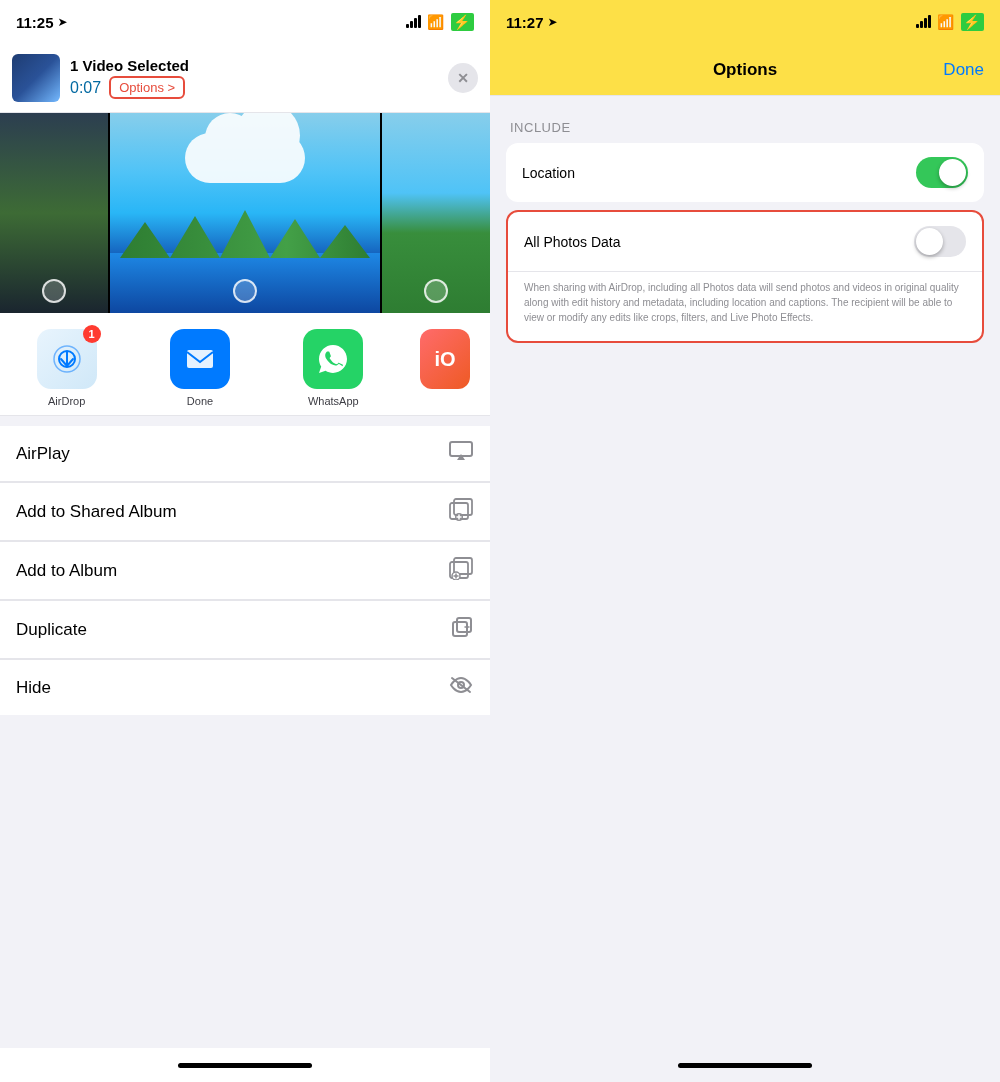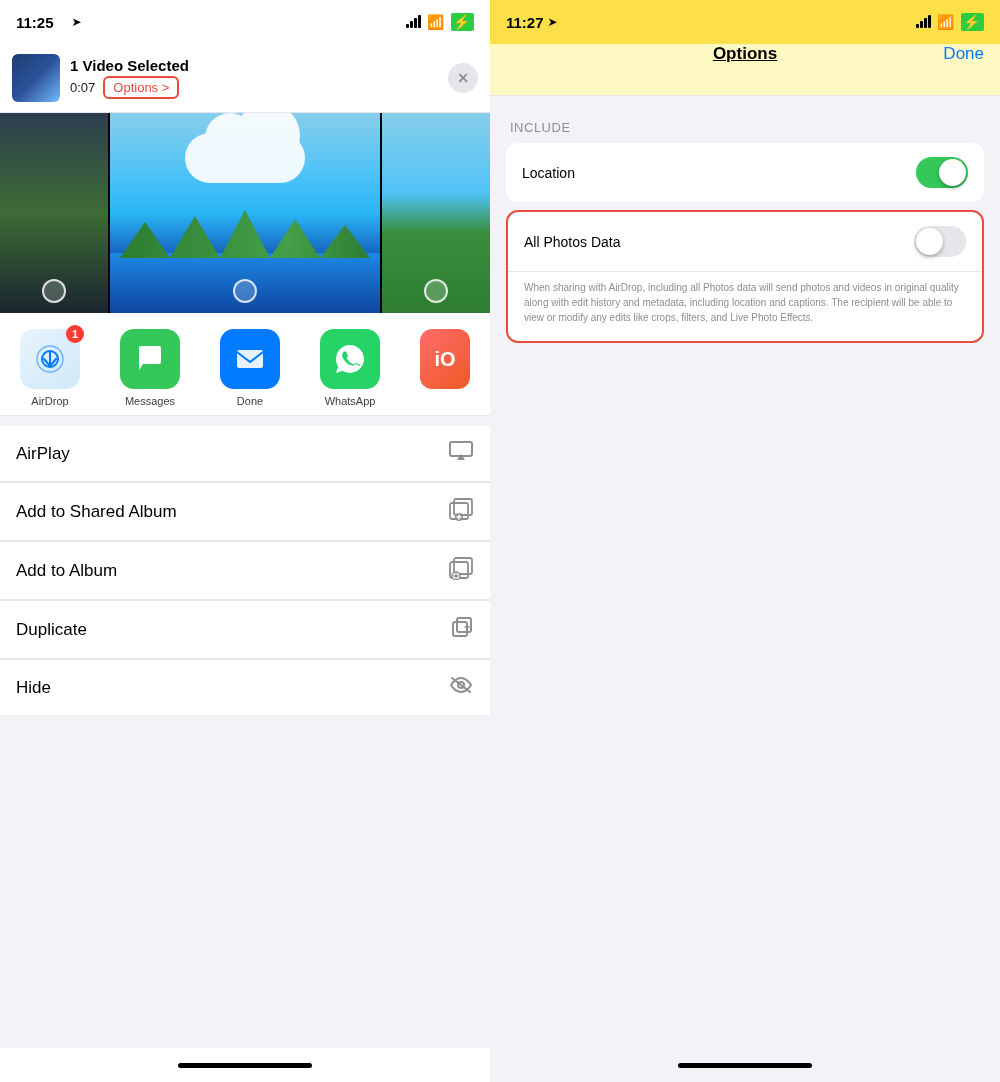--- a/index.html
+++ b/index.html
@@ -83,22 +83,22 @@
       font-weight: 600;
       color: #000;
     }
     .share-sub {
       display: flex;
       align-items: center;
       gap: 8px;
       margin-top: 2px;
     }
     .share-duration {
-      font-size: 13px;
-      color: #0f172a;
+      font-size: 16px;
+      color: #0369a1;
     }
     .options-btn {
       font-size: 13px;
       color: #e74c3c;
       border: 2px solid #e74c3c;
       padding: 2px 8px;
       border-radius: 6px;
       background: transparent;
       cursor: pointer;
       font-weight: 500;
@@ -329,28 +329,27 @@
       justify-content: space-between;
       padding: 9px 16px;
     }
     .right-status-bar .time {
       font-size: 15px;
       font-weight: 600;
       color: #000;
     }
 
     .options-header {
-      background: #fef9c3;
+      background: #fde047;
       height: 52px;
       display: flex;
-      align-items: flex-start;
+      align-items: center;
       justify-content: center;
       position: relative;
       border-bottom: 1px solid #e5e5ea;
-      text-decoration: underline;
     }
     .options-title {
       font-size: 17px;
       font-weight: 600;
       color: #000;
     }
     .done-btn {
       position: absolute;
       right: 16px;
       font-size: 17px;
@@ -457,21 +456,21 @@
       align-items: center;
       justify-content: center;
     }
   </style>
 </head>
 <body>
 
 <div class="left-panel">
 
   <div class="status-bar">
-    <div style="display:flex;align-items:center;gap:18px;">
+    <div style="display:flex;align-items:center;gap:4px;">
       <span class="time">11:25</span>
       <span style="font-size:12px;">➤</span>
     </div>
     <div class="status-icons">
       <div class="signal-bars">
         <span style="height:4px;"></span>
         <span style="height:7px;"></span>
         <span style="height:10px;"></span>
         <span style="height:13px;"></span>
       </div>
@@ -517,28 +516,20 @@
     <div class="app-item">
       <div class="app-icon app-icon-airdrop">
         <svg width="34" height="34" viewBox="0 0 34 34" fill="none">
           <circle cx="17" cy="17" r="8" stroke="#007aff" stroke-width="2" fill="none"></circle>
           <circle cx="17" cy="17" r="13" stroke="#007aff" stroke-width="1.5" fill="none" opacity="0.5"></circle>
           <path d="M17 10 L17 24 M11 17 L17 24 L23 17" stroke="#007aff" stroke-width="2" stroke-linecap="round" stroke-linejoin="round"></path>
         </svg>
         <div class="badge">1</div>
       </div>
       <span class="app-label">AirDrop</span>
-    </div>
-    <div class="app-item">
-      <div class="app-icon app-icon-messages">
-        <svg width="34" height="34" viewBox="0 0 34 34" fill="white">
-          <path d="M6 6 C6 4.9 6.9 4 8 4 L26 4 C27.1 4 28 4.9 28 6 L28 20 C28 21.1 27.1 22 26 22 L10 22 L6 28 L6 6 Z" fill="white"></path>
-        </svg>
-      </div>
-      <span class="app-label">Messages</span>
     </div>
     <div class="app-item">
       <div class="app-icon app-icon-mail">
         <svg width="34" height="34" viewBox="0 0 34 34" fill="none">
           <rect x="4" y="8" width="26" height="18" rx="2" fill="white" opacity="0.9"></rect>
           <path d="M4 10 L17 20 L30 10" stroke="#007aff" stroke-width="2" fill="none"></path>
         </svg>
       </div>
       <span class="app-label">Done</span>
     </div>

